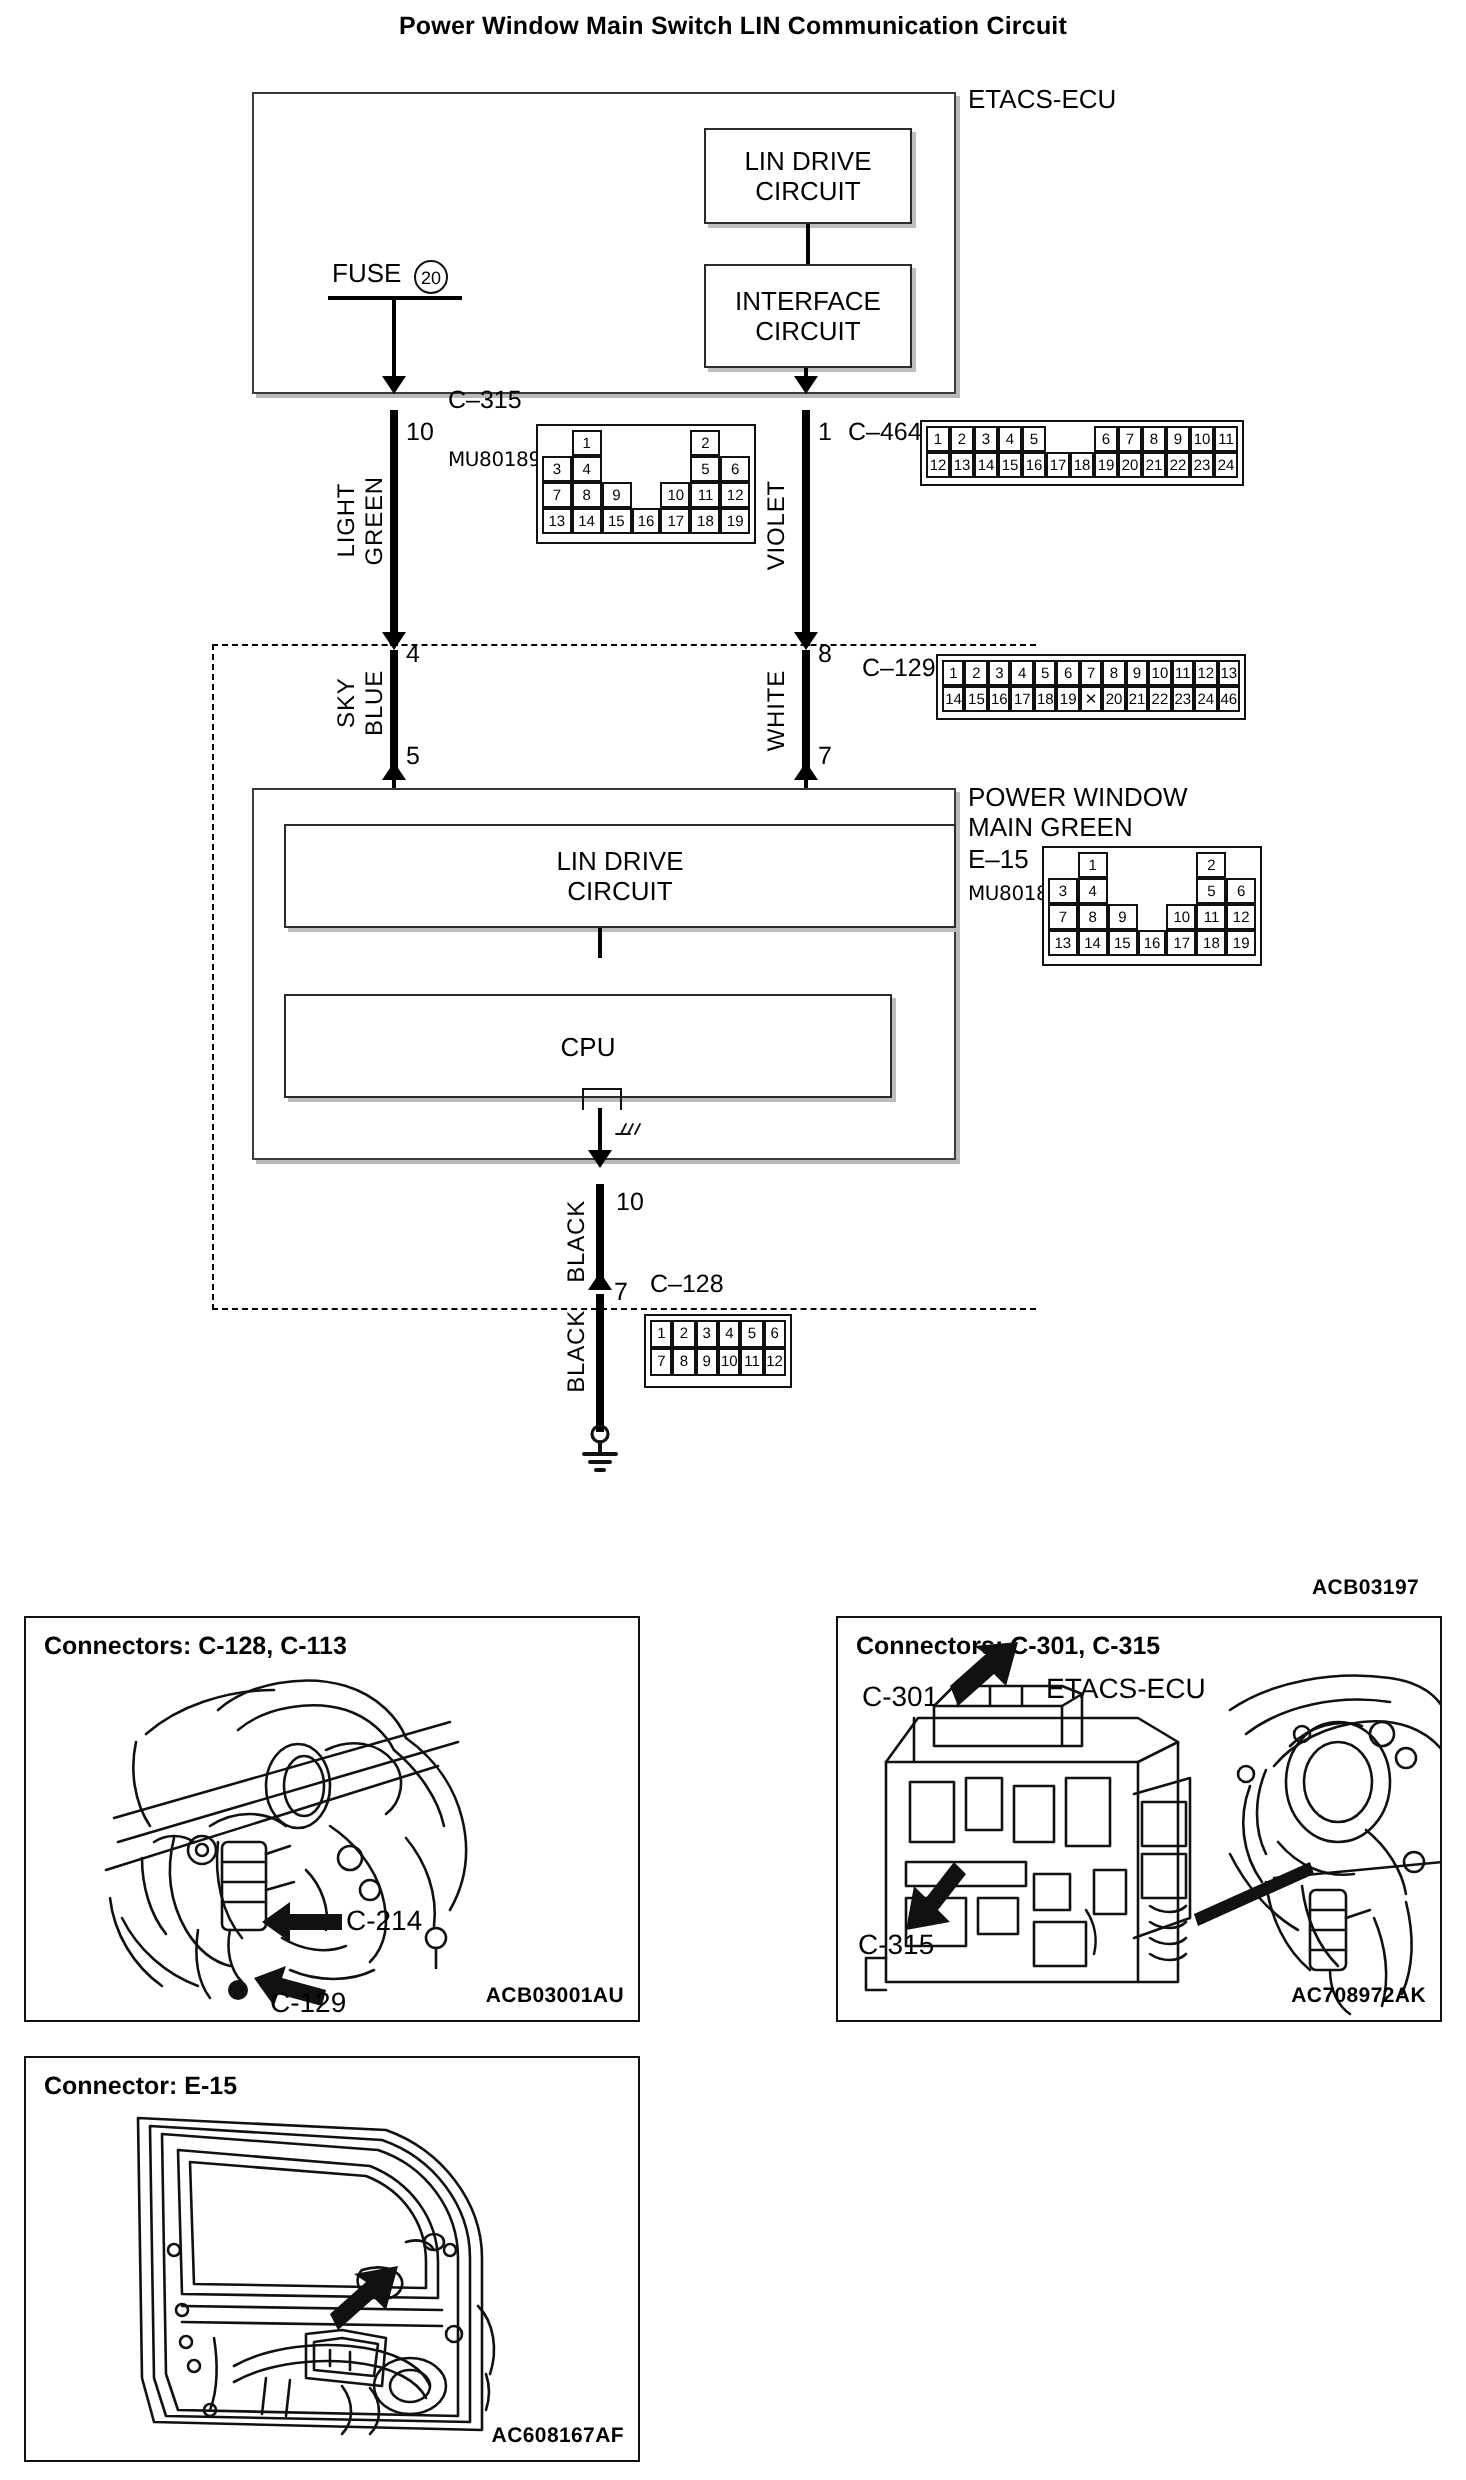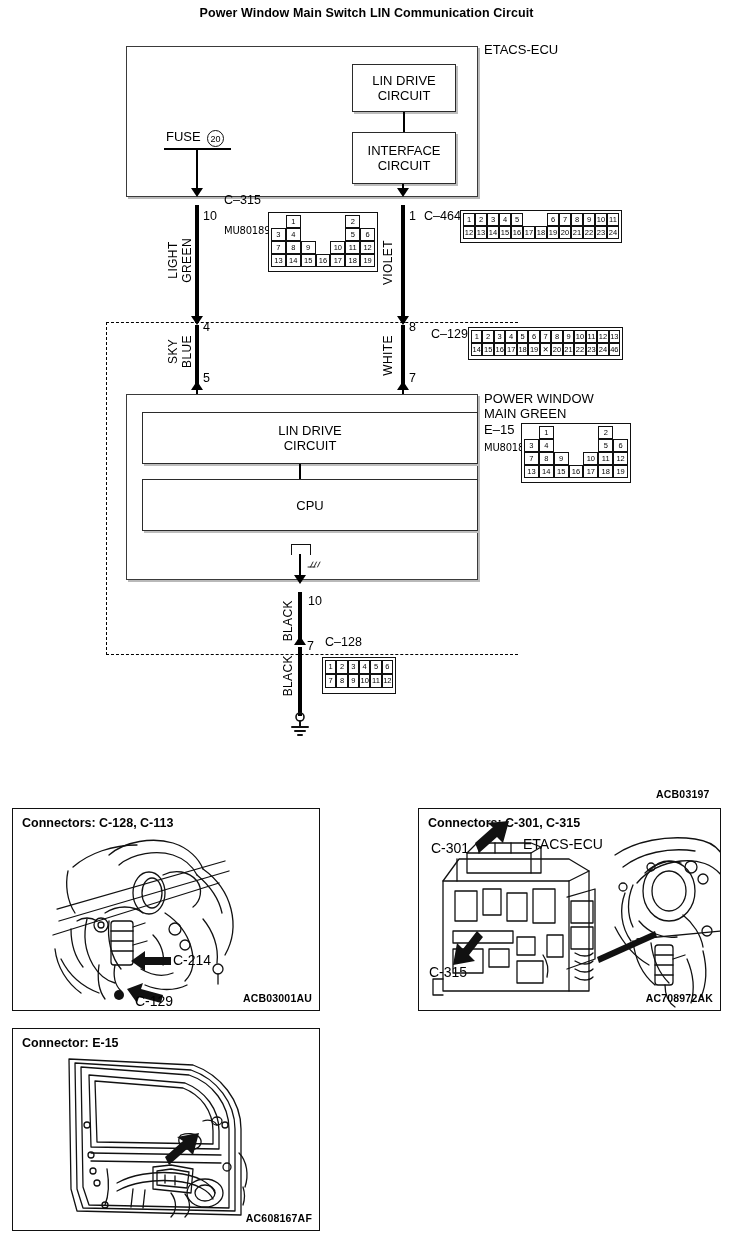--- a/index.html
+++ b/index.html
@@ -138,21 +138,21 @@
 <div class="abs t" style="left:484px;top:392px;">POWER WINDOW</div>
 <div class="abs t" style="left:484px;top:407px;">MAIN GREEN</div>
 <div class="abs t" style="left:484px;top:423px;">E–15</div>
 <div class="abs tiny" style="left:484px;top:442px;">MU801890</div>
 
 <div class="abs innerbox" style="left:142px;top:412px;width:336px;height:52px;white-space:pre;">
   <span>LIN DRIVE
 CIRCUIT</span>
 </div>
 
-<div class="abs innerbox" style="left:142px;top:479px;width:336px;height:52px;text-align:right;">
+<div class="abs innerbox" style="left:142px;top:497px;width:304px;height:52px;text-align:right;">
   <span>CPU</span>
 </div>
 
 <div class="abs wireThin" style="left:299px;top:464px;height:15px;"></div>
 
 <div class="abs" style="left:291px;top:544px;width:20px;height:11px;border:1.4px solid #111;border-bottom:none;box-sizing:border-box;"></div>
 <div class="abs wireThin" style="left:299px;top:554px;height:24px;"></div>
 <svg class="abs" style="left:306px;top:556px;" width="20" height="14" viewBox="0 0 20 14">
   <path class="lnT" d="M2 11 L9 11 M4.5 11 L7 6 M8 11 L10.5 6 M11.5 11 L14 6"></path>
 </svg>

